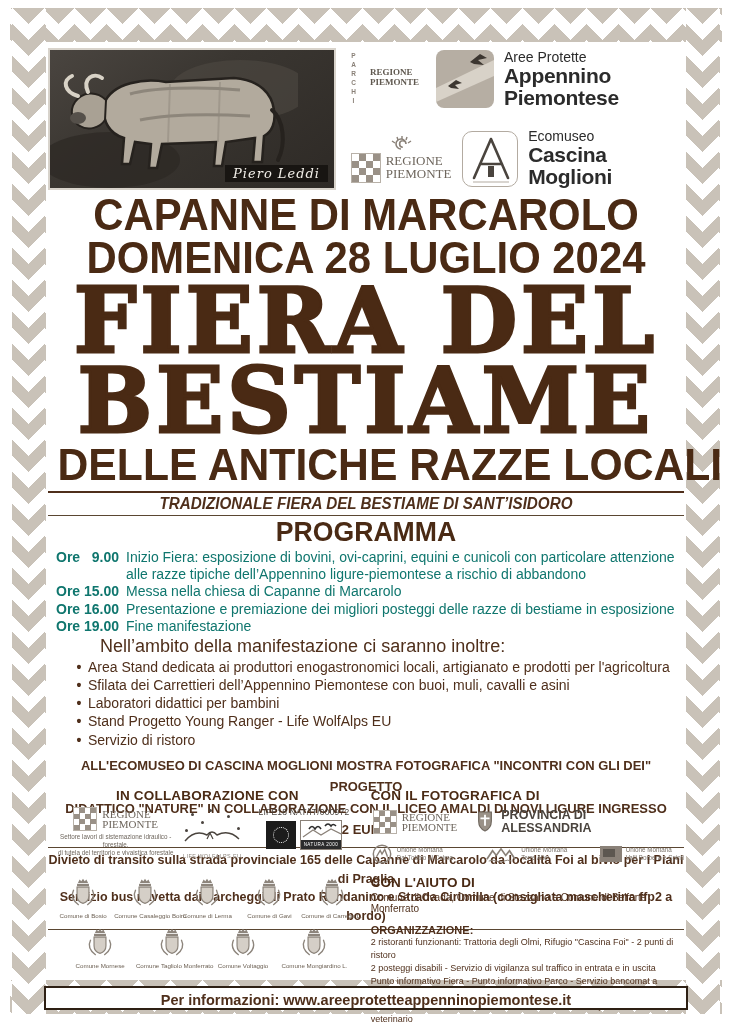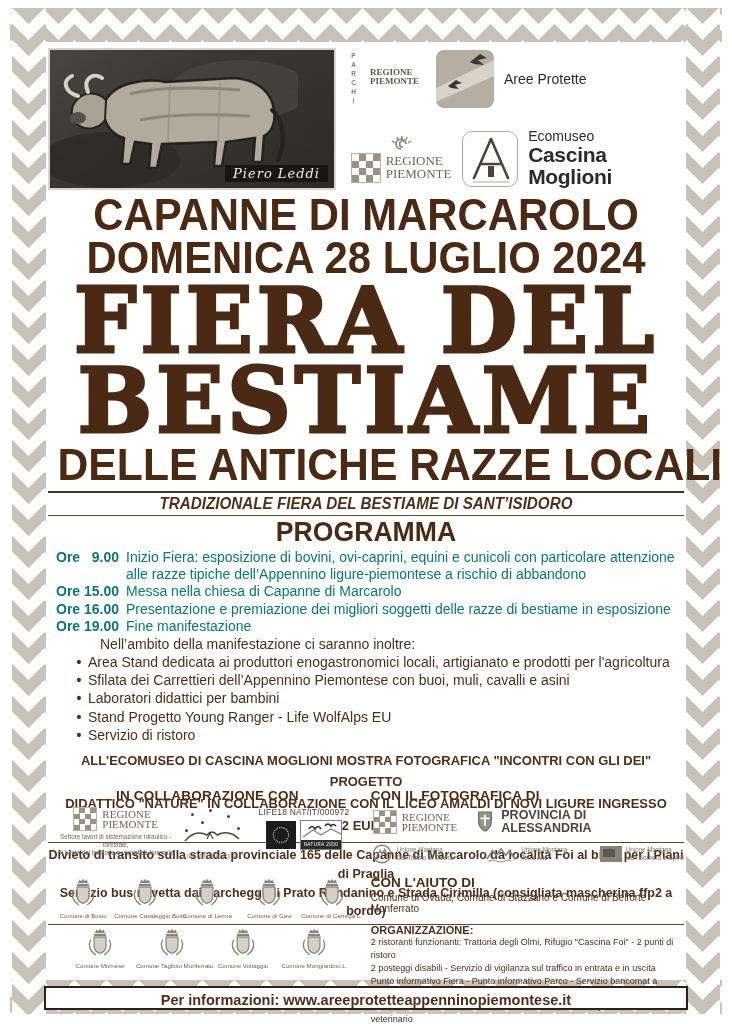--- a/index.html
+++ b/index.html
@@ -71,21 +71,21 @@
   .t-tag { text-align:center; font-weight:bold; font-style:italic; color:#4f2f1b; font-size:16px;
     transform:scaleX(0.95); transform-origin:50% 50%; white-space:nowrap; }
 
   
   .prog-head { text-align:center; font-weight:bold; color:#4a2a14; font-size:28px; line-height:1.0; margin:2px 0 3px 0;
     transform:scaleX(0.95); transform-origin:50% 50%; }
   .sched { color:#0f766e; font-size:14px; line-height:1.18; }
   .sched-row { display:flex; margin-bottom:1px; }
   .sched-time { flex:0 0 78px; font-weight:bold; padding-left:8px; white-space:pre; }
   .sched-desc { flex:1; padding-right:4px; }
-  .inoltre { color:#4f2f1b; font-size:14px; padding-left:52px; line-height:1.2; margin-top:1px; }
+  .inoltre { color:#4f2f1b; font-size:18px; padding-left:52px; line-height:1.2; margin-top:1px; }
   .bullets { color:#4f2f1b; font-size:14px; line-height:1.2; margin-top:1px; }
   .bullet-row { display:flex; margin-bottom:1.5px; }
   .bullet-dot { flex:0 0 18px; text-align:center; margin-left:22px; font-weight:bold; }
   .bullet-text { flex:1; }
 
   .mostra { text-align:center; font-weight:bold; color:#4f2f1b; font-size:13.5px; line-height:1.6; margin-top:6px;
     transform:scaleX(0.96); transform-origin:50% 50%; }
   .traffic { text-align:center; color:#4f2f1b; font-size:12.5px; font-weight:600; line-height:1.5; padding:1px 0; }
 
   
@@ -175,20 +175,21 @@
           </div>
           <div class="ap-box">
             <svg viewBox="0 0 58 58" width="58" height="58">
               <path d="M0 38 L58 10 L58 26 L0 52 Z" fill="#d8d2c8"></path>
               <path d="M34 12 l10 -8 7 4 -9 2 6 5 -10 -1 z" fill="#3c3630"></path>
               <path d="M12 36 l8 -6 6 3 -7 2 4 4 -8 -1 z" fill="#3c3630"></path>
             </svg>
           </div>
           <div class="logo-text">
             <div class="l1">Aree Protette</div>
+            <div class="l2">Appennino Piemontese</div>
           </div>
         </div>
 
         <div class="logo-row">
           <div class="rp-stack">
             <svg viewBox="0 0 26 18" width="26" height="18">
               <path d="M13 14 a5 5 0 1 1 5 -5 a3.2 3.2 0 1 0 -3.2 3.2" fill="none" stroke="#8a8178" stroke-width="1.6"></path>
               <path d="M4 6 L7 8 M9 2 L10 5 M14 1 L14 4 M19 2 L18 5 M23 6 L20 8" stroke="#8a8178" stroke-width="1.4"></path>
             </svg>
             <div class="rp-line">
@@ -229,21 +230,21 @@
       <div class="sched-row">
         <span class="sched-time">Ore   9.00</span>
         <span class="sched-desc">Inizio Fiera: esposizione di bovini, ovi-caprini, equini e cunicoli con particolare attenzione alle razze tipiche dell’Appennino ligure-piemontese a rischio di abbandono</span>
       </div>
       <div class="sched-row">
         <span class="sched-time">Ore 15.00</span>
         <span class="sched-desc">Messa nella chiesa di Capanne di Marcarolo</span>
       </div>
       <div class="sched-row">
         <span class="sched-time">Ore 16.00</span>
-        <span class="sched-desc">Presentazione e premiazione dei migliori soggetti delle razze di bestiame in esposizione</span>
+        <span class="sched-desc">Presentazione e premiazione dei migliori posteggi delle razze di bestiame in esposizione</span>
       </div>
       <div class="sched-row">
         <span class="sched-time">Ore 19.00</span>
         <span class="sched-desc">Fine manifestazione</span>
       </div>
     </div>
     <div class="inoltre">Nell’ambito della manifestazione ci saranno inoltre:</div>
     <div class="bullets">
       <div class="bullet-row">
         <span class="bullet-dot">•</span>

